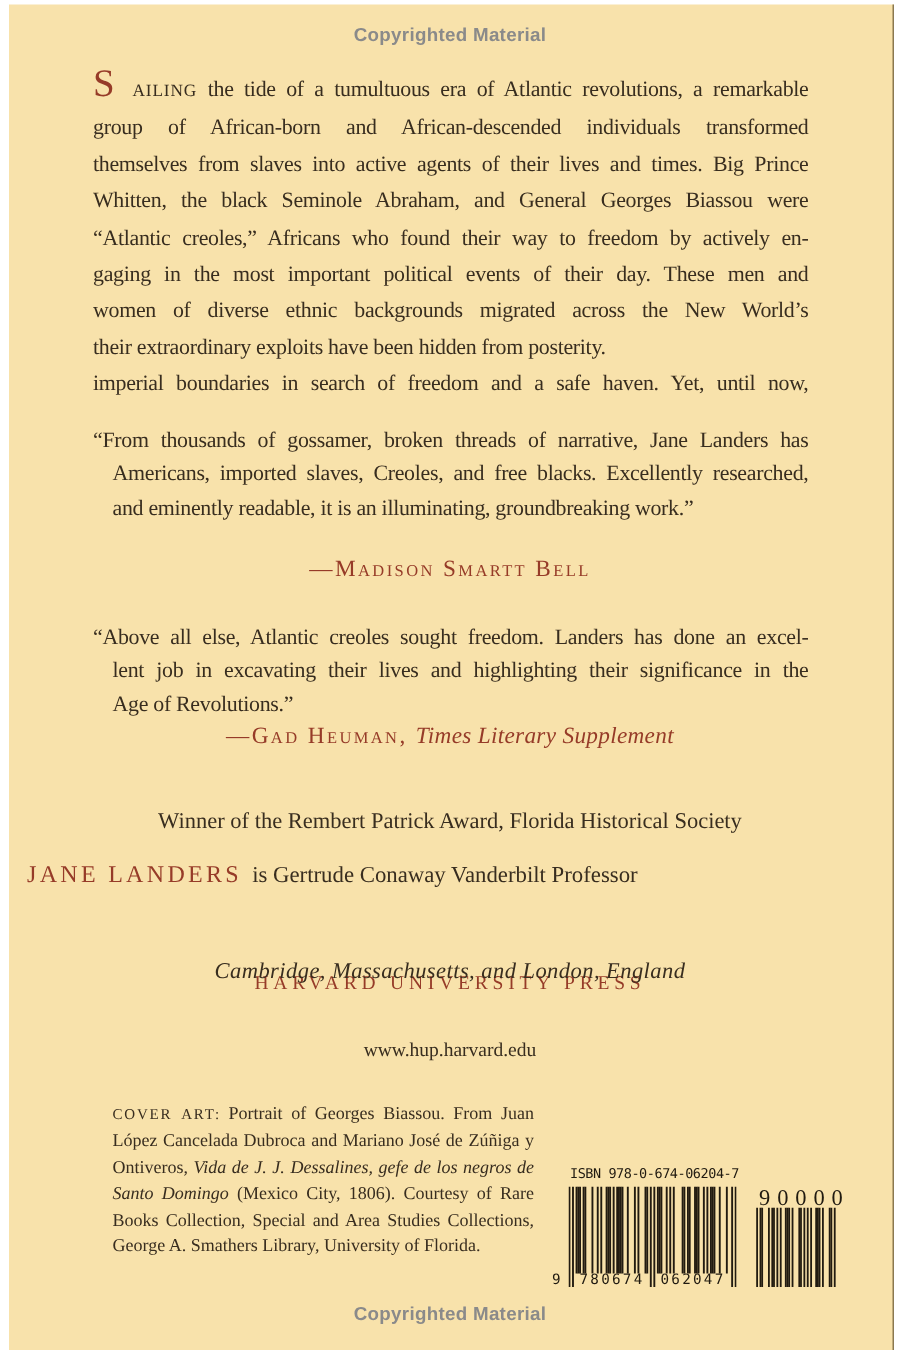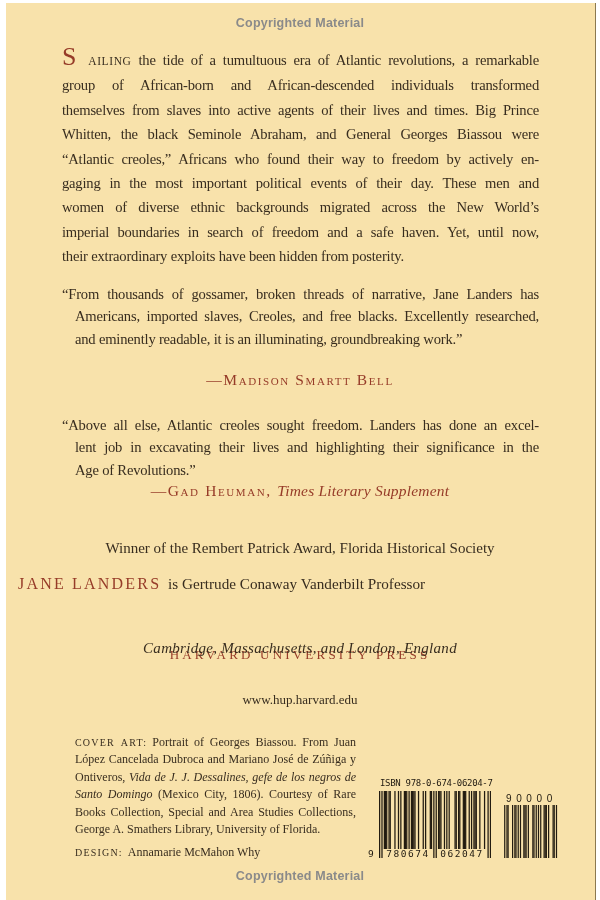--- a/index.html
+++ b/index.html
@@ -66,42 +66,42 @@
   
   .isbn-label{left:380px;top:778px;font-family:"DejaVu Sans Mono", monospace;
     font-size:9px;letter-spacing:-.3px;color:#201a10;}
   .ean-main{left:379px;top:791px;width:112px;height:67px;}
   .ean-main svg,.ean-supp svg{display:block;}
   .d{position:absolute;font-family:"DejaVu Sans Mono", monospace;font-size:9.5px;color:#201a10;top:57px;}
   .d.lead{left:-11px;}
   .d.g1{left:5px;width:48px;text-align:center;letter-spacing:1.5px;}
   .d.g2{left:59px;width:48px;text-align:center;letter-spacing:1.5px;}
   .ean-supp{left:503px;top:794px;width:56px;}
-  .supp-digits{font-family:Liberation Sans, sans-serif;font-size:10px;letter-spacing:4.6px;
+  .supp-digits{font-family:Liberation Serif, serif;font-size:15px;letter-spacing:4.6px;
     color:#201a10;padding-left:3px;height:10px;line-height:10px;}
   .ean-supp svg{margin-top:1px;}
 </style>
 </head>
 <body>
 
 <div class="page">
   <div class="cover"></div>
 
   <div class="abs banner top">Copyrighted Material</div>
 
   <div class="abs para">
     <div class="pline"><span class="dropcap">S</span><span class="lead-caps">AILING</span><span> the tide of a tumultuous era of Atlantic revolutions, a remarkable</span></div>
     <div class="pline">group of African-born and African-descended individuals transformed</div>
     <div class="pline">themselves from slaves into active agents of their lives and times. Big Prince</div>
     <div class="pline">Whitten, the black Seminole Abraham, and General Georges Biassou were</div>
     <div class="pline">“Atlantic creoles,” Africans who found their way to freedom by actively en-</div>
     <div class="pline">gaging in the most important political events of their day. These men and</div>
     <div class="pline">women of diverse ethnic backgrounds migrated across the New World’s</div>
+    <div class="pline last">their extraordinary exploits have been hidden from posterity.</div>
     <div class="pline">imperial boundaries in search of freedom and a safe haven. Yet, until now,</div>
-    <div class="pline last">their extraordinary exploits have been hidden from posterity.</div>
   </div>
 
   <div class="abs quote">
     <div class="pline qline">“From thousands of gossamer, broken threads of narrative, Jane Landers has</div>
     <div class="pline qline hang">Americans, imported slaves, Creoles, and free blacks. Excellently researched,</div>
     <div class="pline last qline hang">and eminently readable, it is an illuminating, groundbreaking work.”</div>
   </div>
   <div class="abs attr first"><span class="sc">—Madison Smartt Bell</span></div>
 
   <div class="abs quote second">
@@ -114,21 +114,20 @@
   <div class="abs award">Winner of the Rembert Patrick Award, Florida Historical Society</div>
 
   <div class="abs bio l1"><span class="author-name">JANE LANDERS</span><span> is Gertrude Conaway Vanderbilt Professor</span></div>
 
   <div class="abs hup-name">HARVARD UNIVERSITY PRESS</div>
   <div class="abs hup-city">Cambridge, Massachusetts, and London, England</div>
   <div class="abs hup-url">www.hup.harvard.edu</div>
 
   <p class="abs credit"><span class="credit-label">COVER ART:</span><span>Portrait of Georges Biassou. From Juan López Cancelada Dubroca and Mariano José de Zúñiga y Ontiveros, </span><span class="it">Vida de J. J. Dessalines, gefe de los negros de Santo Domingo</span><span> (Mexico City, 1806). Courtesy of Rare Books Collection, Special and Area Studies Collections, George A. Smathers Library, University of Florida.</span></p>
 
-  <div class="abs design"><span class="credit-label">DESIGN:</span><span>Annamarie McMahon Why</span></div>
 
   <div class="abs isbn-label">ISBN 978-0-674-06204-7</div>
   <div class="abs ean-main">
     <svg id="ean-svg" width="112" height="67">
         <rect x="0.00" y="0" width="1.26" height="67" fill="#221b10"></rect>
         <rect x="2.36" y="0" width="1.26" height="67" fill="#221b10"></rect>
         <rect x="4.72" y="0" width="1.26" height="58" fill="#221b10"></rect>
         <rect x="5.89" y="0" width="1.26" height="58" fill="#221b10"></rect>
         <rect x="7.07" y="0" width="1.26" height="58" fill="#221b10"></rect>
         <rect x="9.43" y="0" width="1.26" height="58" fill="#221b10"></rect>

